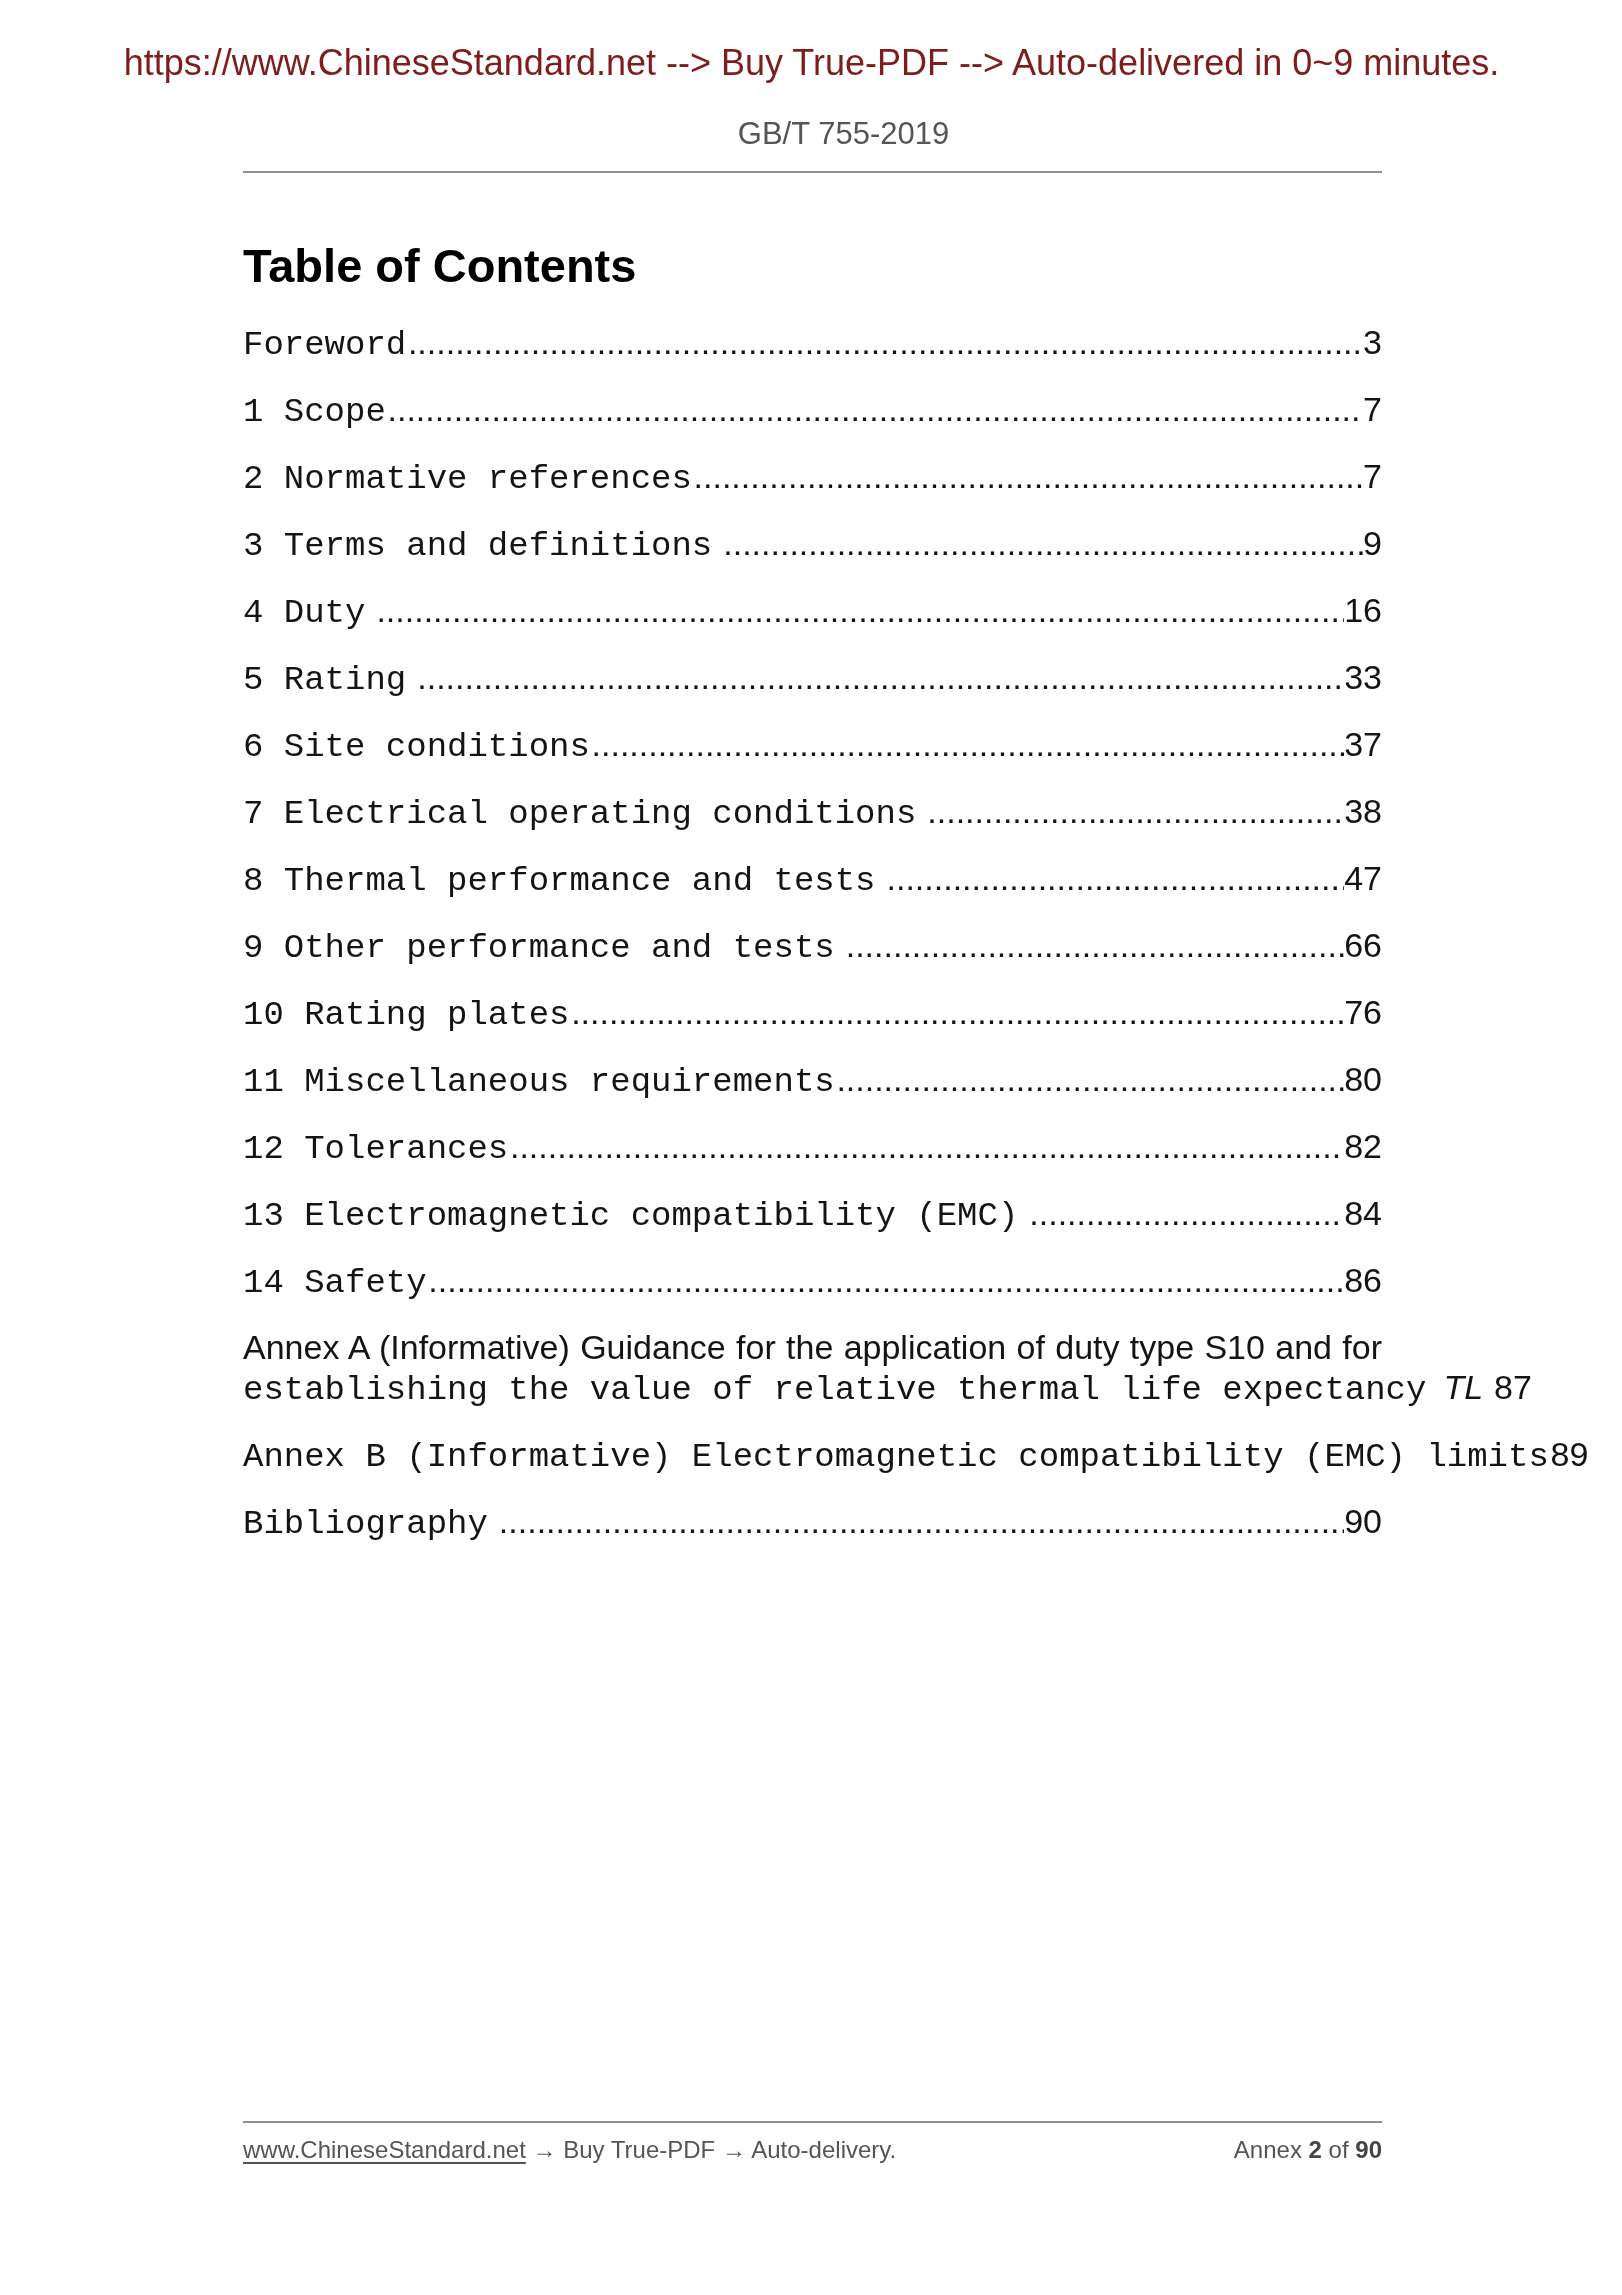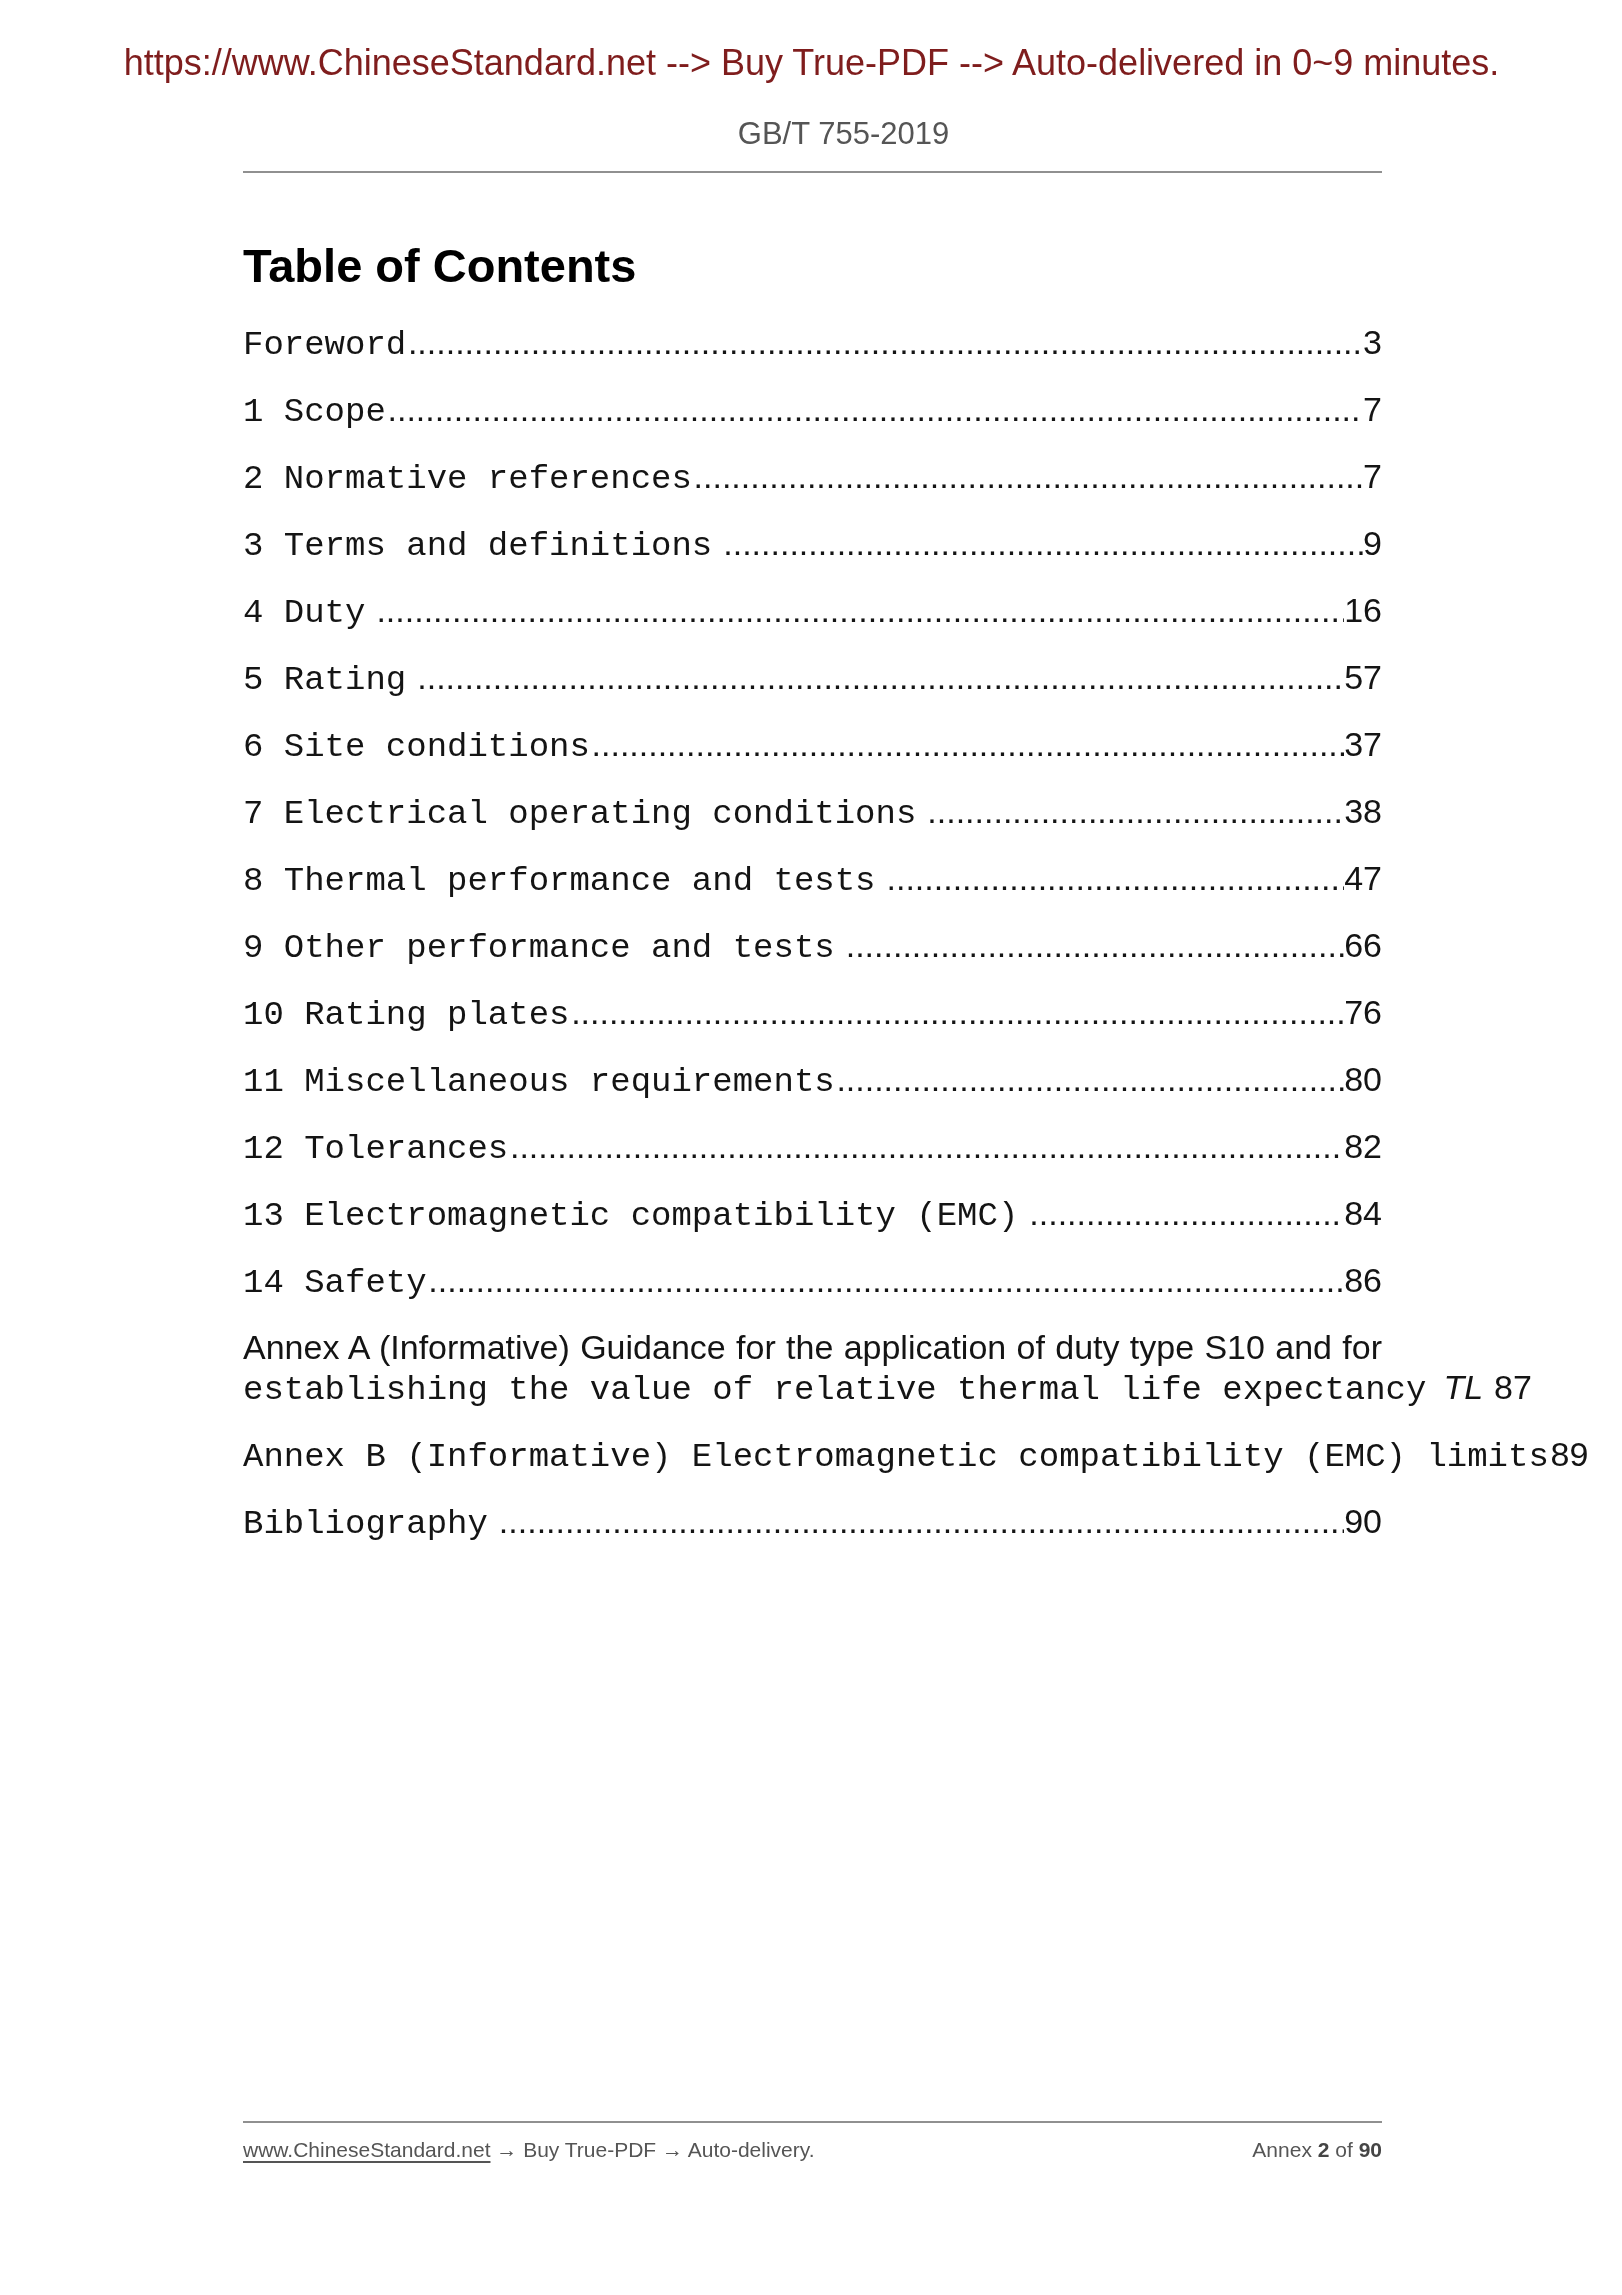--- a/index.html
+++ b/index.html
@@ -89,21 +89,21 @@
   }
   .toc i { font-style: italic; margin-left: 17px; }
   .footer {
     position: absolute;
     top: 2131px;
     left: 243px;
     width: 1139px;
     display: flex;
     justify-content: space-between;
     align-items: flex-start;
-    font-size: 21px;
+    font-size: 24px;
     line-height: 37px;
     color: #555555;
     white-space: nowrap;
   }
   .footer a {
     color: #555555;
     text-decoration: underline;
     text-decoration-thickness: 2.1px;
     text-underline-offset: 4.2px;
     cursor: pointer;
@@ -141,21 +141,21 @@
     <span class="pageno">9</span>
   </div>
   <div class="toc-row">
     <span class="label">4 Duty</span>
     <span class="leader sp">................................................................................................................................................................................................................................................</span>
     <span class="pageno">16</span>
   </div>
   <div class="toc-row">
     <span class="label">5 Rating</span>
     <span class="leader sp">................................................................................................................................................................................................................................................</span>
-    <span class="pageno">57</span>
+    <span class="pageno">33</span>
   </div>
   <div class="toc-row">
     <span class="label">6 Site conditions</span>
     <span class="leader">................................................................................................................................................................................................................................................</span>
     <span class="pageno">37</span>
   </div>
   <div class="toc-row">
     <span class="label">7 Electrical operating conditions</span>
     <span class="leader sp">................................................................................................................................................................................................................................................</span>
     <span class="pageno">38</span>

